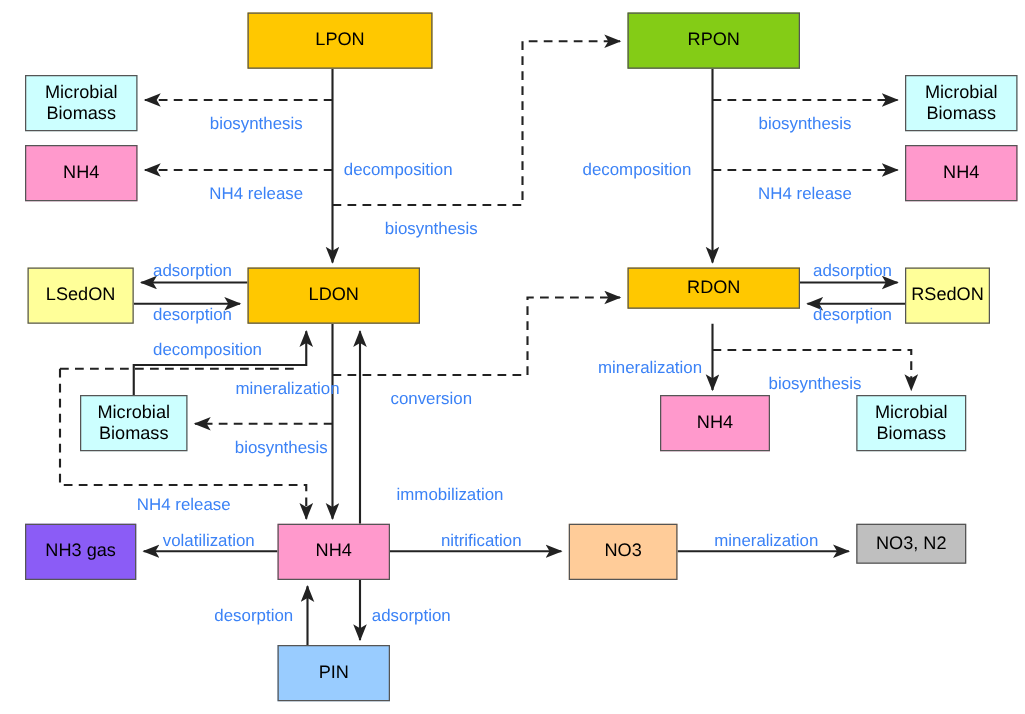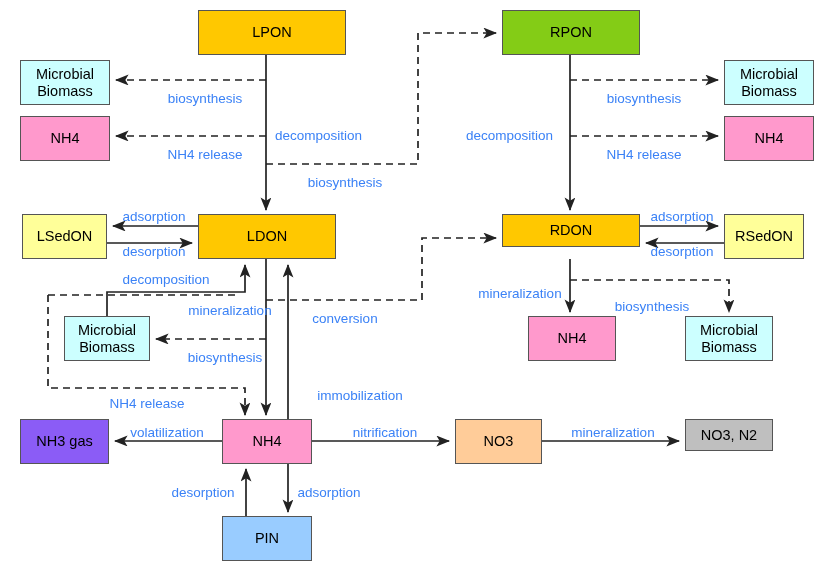--- a/index.html
+++ b/index.html
@@ -112,21 +112,21 @@
       </div>
       <div class="node" style="left: 22px; top: 214px; width: 85px; height: 45px; background: rgb(255, 255, 153);">
         <span>LSedON</span>
       </div>
       <div class="node" style="left: 198px; top: 214px; width: 138px; height: 45px; background: rgb(255, 200, 0);">
         <span>LDON</span>
       </div>
       <div class="node" style="left: 502px; top: 214px; width: 138px; height: 33px; background: rgb(255, 200, 0);">
         <span>RDON</span>
       </div>
-      <div class="node" style="left: 724px; top: 214px; width: 80px; height: 45px; background: rgb(255, 255, 153);">
+      <div class="node" style="left: 724px; top: 214px; width: 68px; height: 45px; background: rgb(255, 255, 153);">
         <span>RSedON</span>
       </div>
       <div class="node" style="left: 64px; top: 316px; width: 86px; height: 45px; background: rgb(204, 255, 255);">
         <span>Microbial
 Biomass</span>
       </div>
       <div class="node" style="left: 528px; top: 316px; width: 88px; height: 45px; background: rgb(255, 153, 204);">
         <span>NH4</span>
       </div>
       <div class="node" style="left: 685px; top: 316px; width: 88px; height: 45px; background: rgb(204, 255, 255);">

